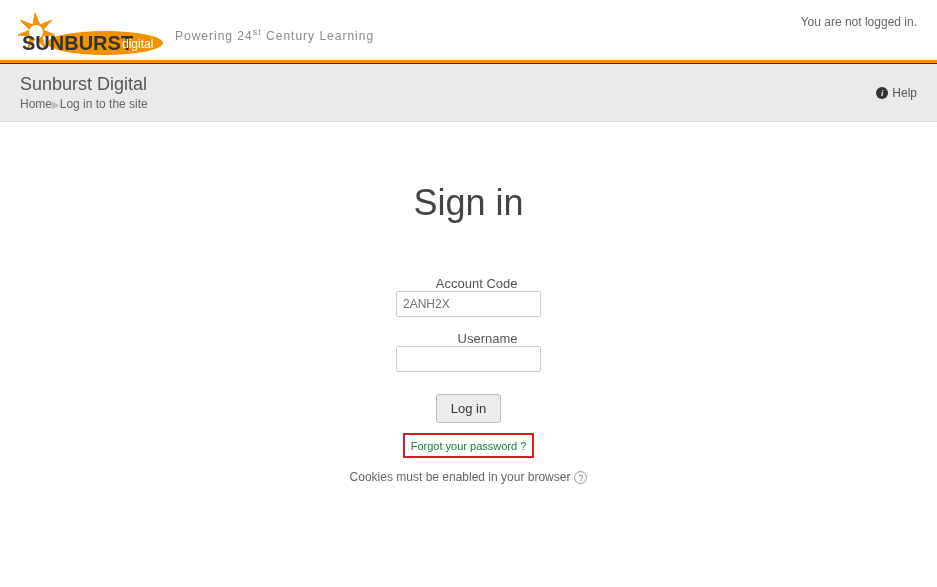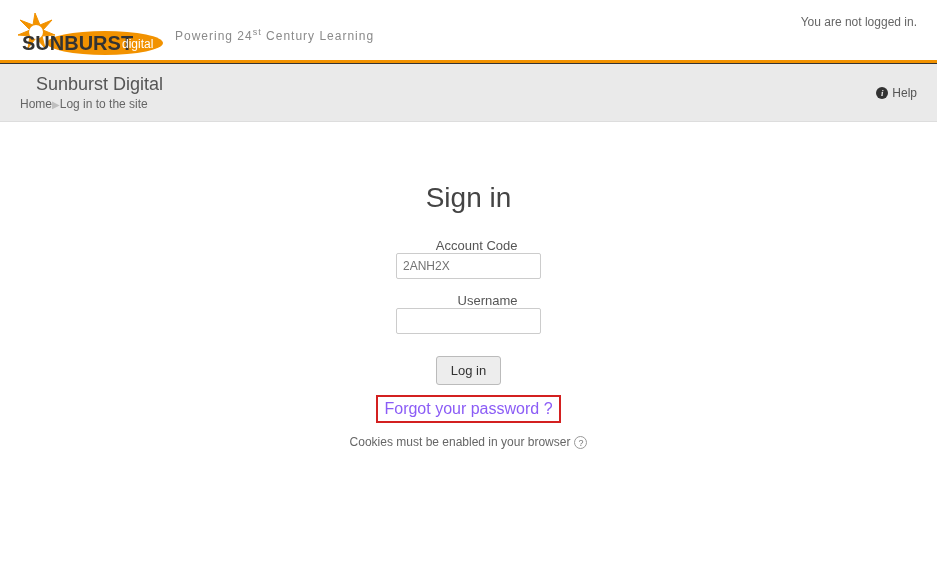--- a/index.html
+++ b/index.html
@@ -58,21 +58,20 @@
     }
     .breadcrumb-left {
       display: flex;
       flex-direction: column;
       gap: 2px;
     }
     .site-name {
       font-size: 18px;
       color: #555;
       font-weight: 400;
-      margin-left: 16px;
     }
     .breadcrumb {
       font-size: 12px;
       color: #666;
       display: flex;
       align-items: center;
       gap: 0;
     }
     .breadcrumb a {
       color: #666;
@@ -102,24 +101,24 @@
       text-align: center;
       line-height: 12px;
       font-style: italic;
       font-family: Georgia, serif;
     }
     .main-content {
       text-align: center;
       padding: 60px 20px;
     }
     .signin-heading {
-      font-size: 28px;
+      font-size: 36px;
       font-weight: 300;
       color: #444;
-      margin-bottom: 24px;
+      margin-bottom: 52px;
     }
     .form-row {
       display: flex;
       justify-content: center;
       align-items: center;
       margin-bottom: 14px;
       flex-direction: column;
     }
     .form-label {
       width: 110px;
@@ -146,22 +145,22 @@
       cursor: pointer;
       margin: 8px 0 10px 0;
     }
     .forgot-link-wrap {
       display: inline-block;
       border: 2px solid #d32020;
       padding: 3px 6px;
       margin-bottom: 12px;
     }
     .forgot-link {
-      color: #8b5cf6;
-      font-size: 16px;
+      color: #15803d;
+      font-size: 11px;
       text-decoration: none;
     }
     .cookies-note {
       color: #666;
       font-size: 12px;
       display: flex;
       justify-content: center;
       align-items: center;
       gap: 4px;
     }

